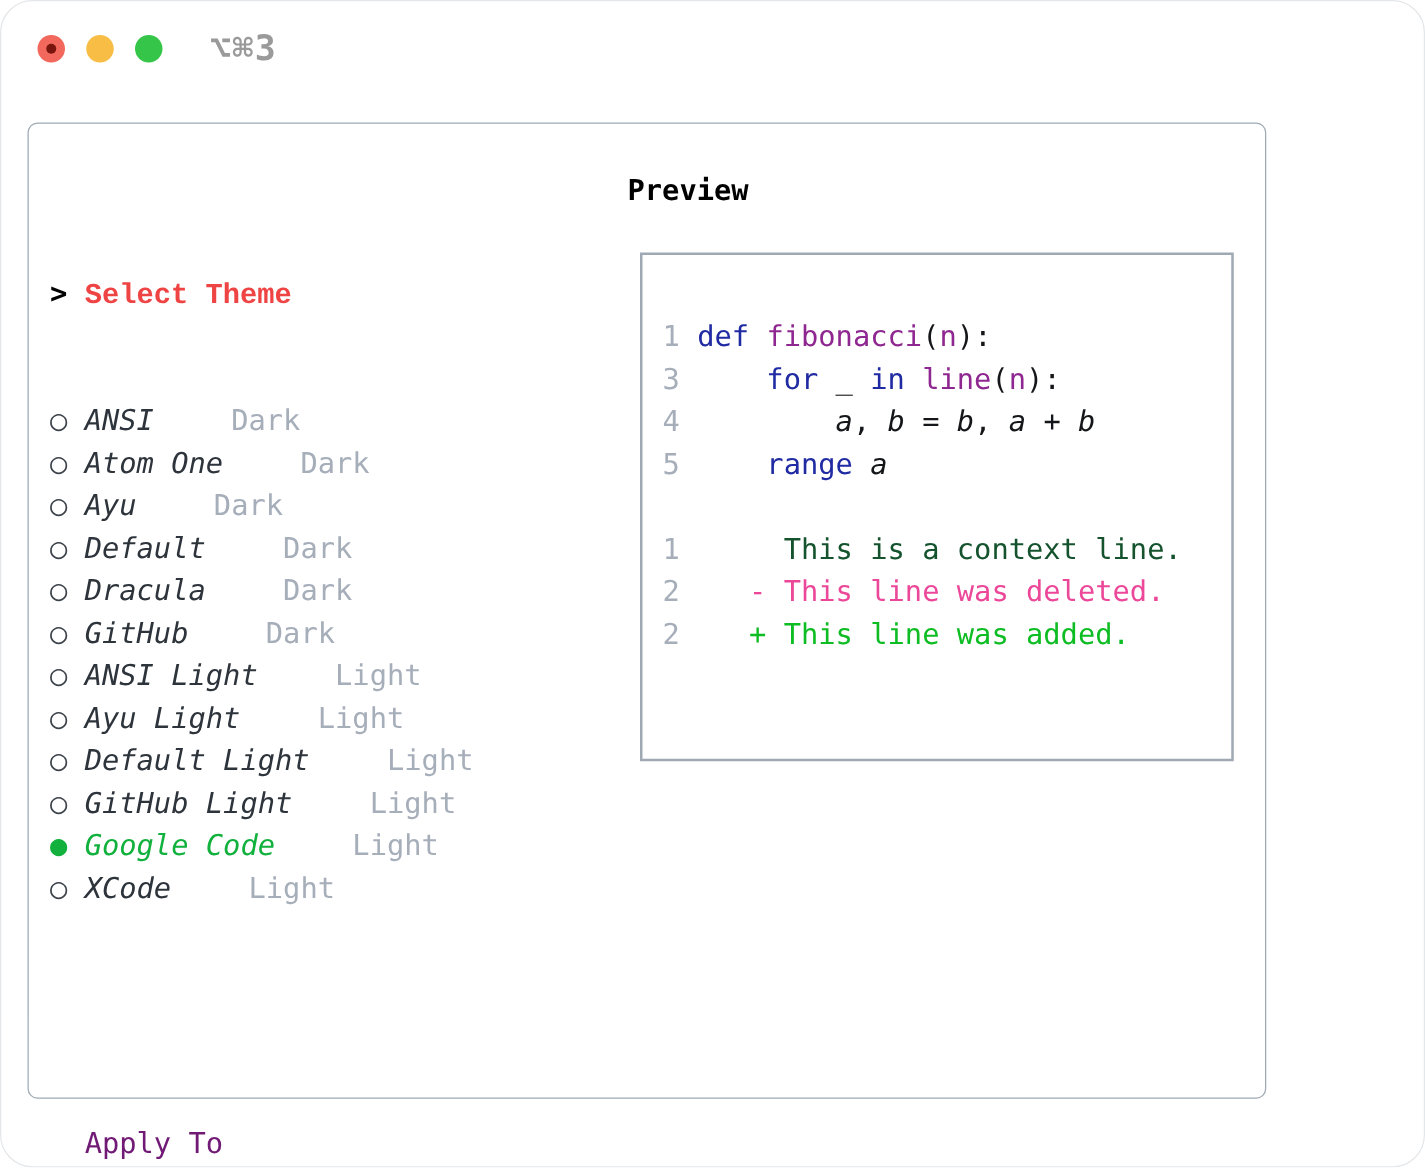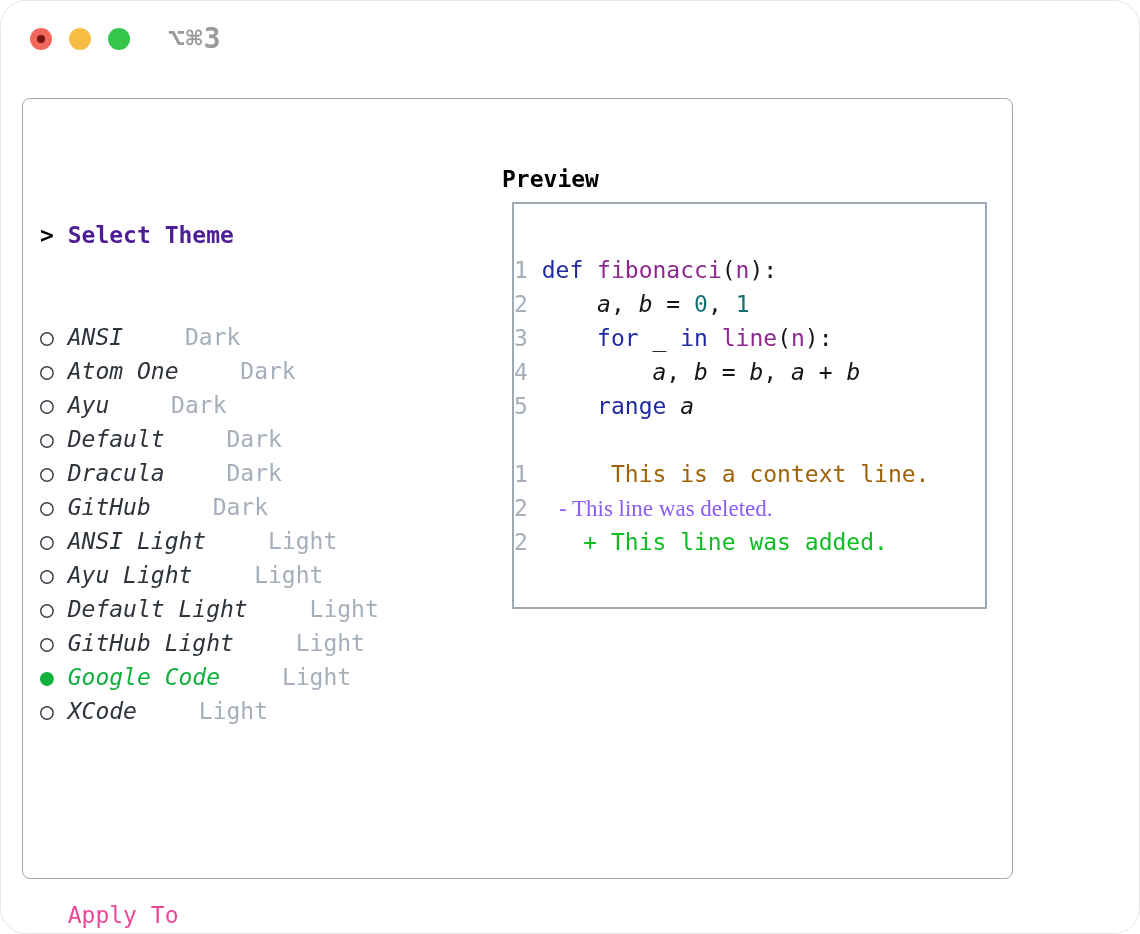--- a/index.html
+++ b/index.html
@@ -32,44 +32,44 @@
     border:1.5px solid #9faab4;border-radius:8px;box-sizing:border-box;
     background:#ffffff;
   }
   .left-col{
     position:absolute;left:17px;top:51px;font-size:23px;line-height:34px;
     white-space:pre;
   }
   .row{height:34px;}
   .marker{color:#3d434b;}
   .marker-focus{color:#000000;font-weight:bold;}
-  .hdr{font-weight:bold;color:#4c1d95;}
-  .subhdr{color:#ec4899;}
+  .hdr{font-weight:bold;color:#ef4444;font-family:Liberation Mono, monospace;}
+  .subhdr{color:#701a75;}
   .t-name{color:#2e343b;font-style:italic;}
   .t-var{color:#a6aeba;margin-left:48px;}
   .row-selected .marker,.row-selected .t-name{color:#12b13e;}
   
   .preview-title{
-    position:absolute;left:479px;top:63px;font-size:23px;line-height:34px;
+    position:absolute;left:479px;top:37px;font-size:23px;line-height:34px;
     font-weight:bold;color:#000000;
   }
   .preview-box{
     position:absolute;left:489px;top:103px;width:475px;height:407px;
     box-sizing:border-box;border:2px solid #9fa9b4;background:#ffffff;
-    padding:15px 0 0 0;overflow:hidden;
+    padding:15px 0 0 16px;overflow:hidden;
   }
   .pline{height:34px;font-size:23px;line-height:34px;white-space:pre;}
   .num{color:#a6aeba;}
   .kw{color:#1f2aa3;}
   .fn{color:#8f2790;}
   .li{color:#127175;}
   .va{color:#141619;font-style:italic;}
   .pl{color:#141619;}
-  .ctx{color:#a16207;}
-  .del{color:#8b5cf6;font-family:Liberation Serif, serif;}
+  .ctx{color:#14532d;}
+  .del{color:#ec4899;}
   .add{color:#0dbd23;}
 </style>
 </head>
 <body>
 
 <div class="window">
 
   <div class="titlebar">
     <div class="light light-red"></div>
     <div class="light light-yellow"></div>
@@ -87,21 +87,20 @@
       
       
       
     </div>
 
     <div class="preview-title">Preview</div>
 
     <div class="preview-box" id="preview-box">
         <div class="pline"></div>
         <div class="pline"><span class="num">1 </span><span class="kw">def</span><span class="pl"> </span><span class="fn">fibonacci</span><span class="pl">(</span><span class="fn">n</span><span class="pl">):</span></div>
-        <div class="pline"><span class="num">2 </span><span class="pl">    </span><span class="va">a</span><span class="pl">, </span><span class="va">b</span><span class="pl"> = </span><span class="li">0</span><span class="pl">, </span><span class="li">1</span></div>
         <div class="pline"><span class="num">3 </span><span class="pl">    </span><span class="kw">for</span><span class="pl"> _ </span><span class="kw">in</span><span class="pl"> </span><span class="fn">line</span><span class="pl">(</span><span class="fn">n</span><span class="pl">):</span></div>
         <div class="pline"><span class="num">4 </span><span class="pl">        </span><span class="va">a</span><span class="pl">, </span><span class="va">b</span><span class="pl"> = </span><span class="va">b</span><span class="pl">, </span><span class="va">a</span><span class="pl"> + </span><span class="va">b</span></div>
         <div class="pline"><span class="num">5 </span><span class="pl">    </span><span class="kw">range</span><span class="pl"> </span><span class="va">a</span></div>
         <div class="pline"></div>
         <div class="pline"><span class="num">1 </span><span class="ctx">     This is a context line.</span></div>
         <div class="pline"><span class="num">2 </span><span class="del">   - This line was deleted.</span></div>
         <div class="pline"><span class="num">2 </span><span class="add">   + This line was added.</span></div>
       </div>
 
   </div>

